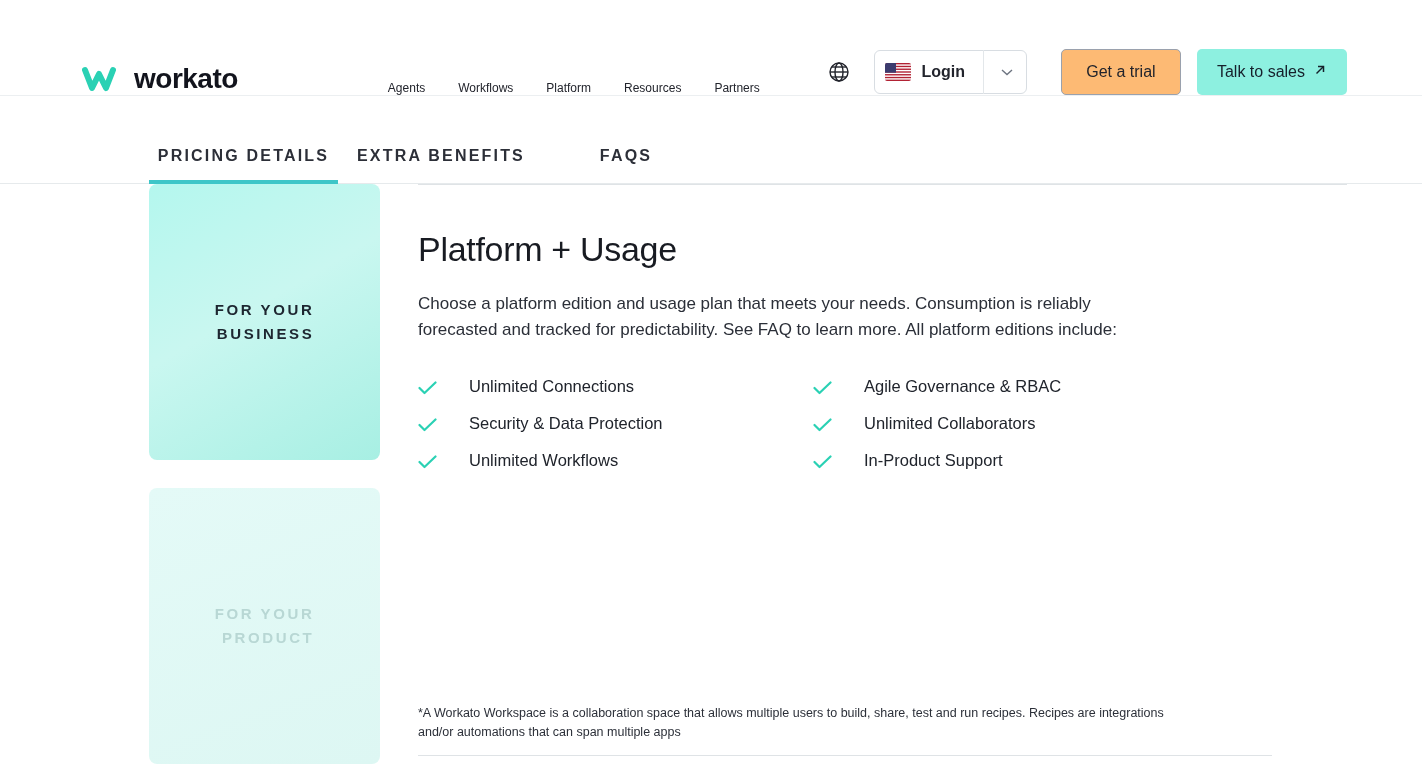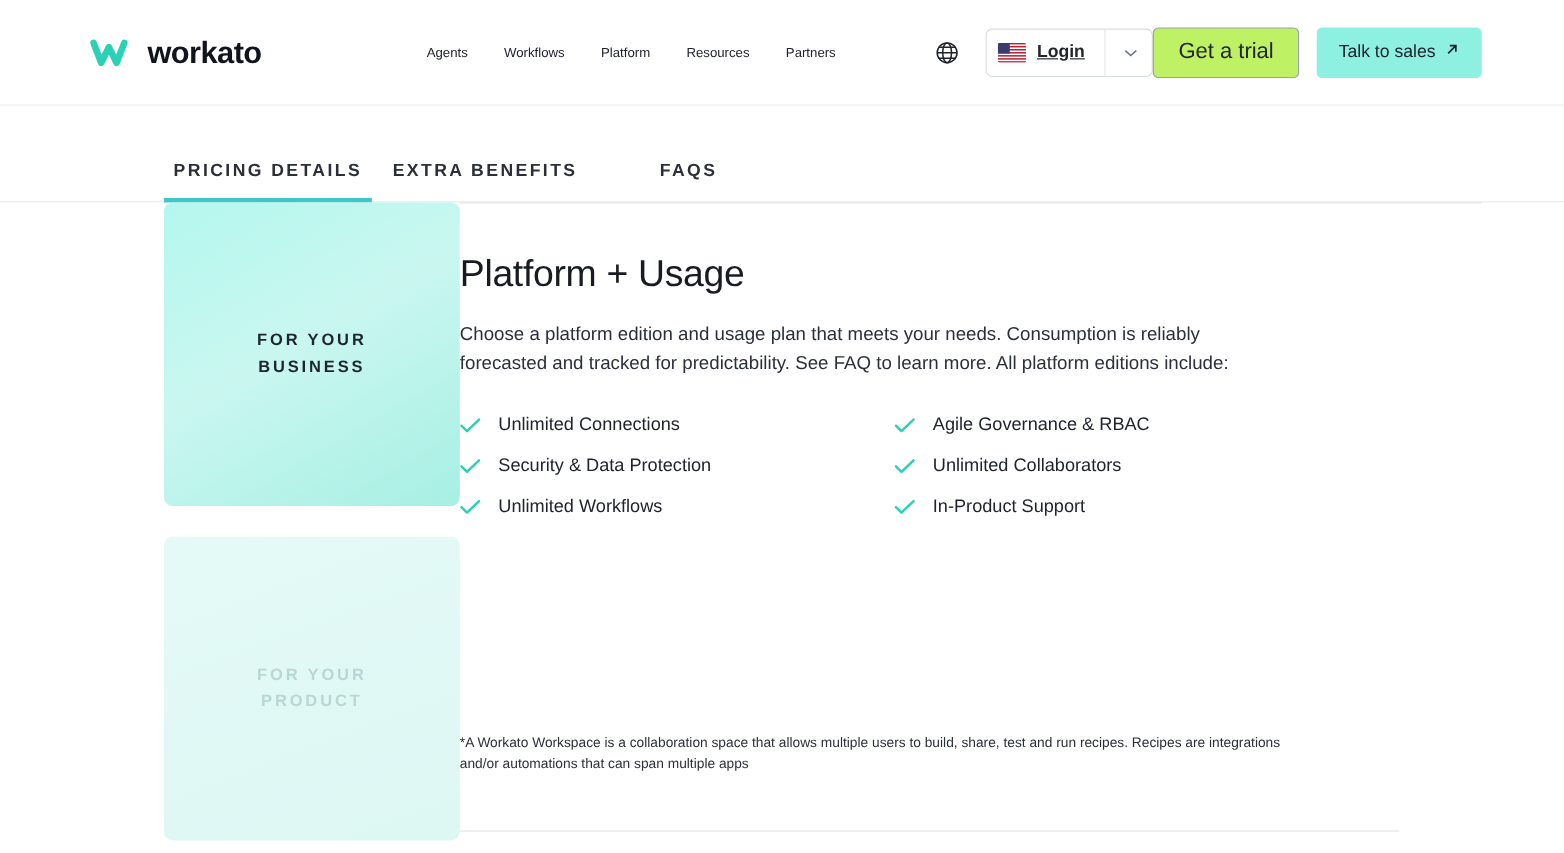--- a/index.html
+++ b/index.html
@@ -10,21 +10,21 @@
     background: #ffffff;
     font-family: "Liberation Sans", sans-serif;
     color: #111827;
   }
 
   
   .topnav {
     height: 96px;
     width: 100%;
     display: flex;
-    align-items: center;
+    align-items: flex-end;
     background: #ffffff;
     border-bottom: 1px solid #eceff1;
     position: relative;
   }
   .logo-wrap {
     display: flex;
     align-items: center;
     gap: 10px;
     margin-left: 82px;
   }
@@ -63,21 +63,20 @@
   .login-box {
     display: flex;
     align-items: center;
     border: 1px solid #d8dde2;
     border-radius: 6px;
     height: 44px;
     padding: 0 6px 0 10px;
     gap: 10px;
     cursor: pointer;
     background: #fff;
-    text-decoration: underline;
   }
   .flag {
     width: 26px; height: 18px;
     border-radius: 2px;
     overflow: hidden;
     display: block;
     flex: none;
   }
   .login-label { font-size: 16px; font-weight: bold; color: #22242c; }
   .login-divider { width: 1px; height: 44px; background: #e3e7ea; margin-left: 8px; }
@@ -85,24 +84,25 @@
     width: 26px; height: 42px;
     display: flex; align-items: center; justify-content: center;
     cursor: pointer;
   }
   .btn-trial {
     height: 46px;
     min-width: 120px;
     padding: 0 22px;
     border: 1px solid #9aa1ad;
     border-radius: 5px;
-    background: #bef264;
-    font-size: 20px;
+    background: #fdba74;
+    font-size: 16px;
     color: #22242c;
     cursor: pointer;
+    margin-left: 34px;
     display: flex; align-items: center; justify-content: center;
     font-family: "Liberation Sans", sans-serif;
   }
   .btn-sales {
     height: 46px;
     padding: 0 20px;
     border: none;
     border-radius: 5px;
     background: #8df0e0;
     color: #16202b;
@@ -152,26 +152,26 @@
     position: relative;
     height: 591px;
   }
   .left-col {
     width: 418px;
     padding-left: 149px;
     padding-top: 0;
     flex: none;
   }
   .plan-card {
-    width: 269px;
+    width: 231px;
     border-radius: 8px;
     display: flex;
     align-items: center;
     justify-content: center;
-    text-align: center;
+    text-align: right;
   }
   .plan-card .plan-label {
     font-size: 15px;
     font-weight: bold;
     letter-spacing: 2.6px;
     line-height: 24px;
   }
   .card-business {
     height: 276px;
     margin-top: 0;
@@ -211,29 +211,29 @@
   }
   .features {
     display: grid;
     grid-template-columns: 395px 1fr;
     row-gap: 18px;
     column-gap: 0;
   }
   .feature {
     display: flex;
     align-items: center;
-    gap: 16px;
+    gap: 32px;
     font-size: 16.5px;
     color: #20242c;
   }
   .check { width: 19px; height: 14px; flex: none; display: block; }
   .footnote {
     position: absolute;
     left: 0;
-    top: 482px;
+    top: 520px;
     font-size: 12.5px;
     line-height: 19px;
     color: #2c3039;
     width: 760px;
   }
   .rule-bottom {
     position: absolute;
     left: 0; right: 150px;
     top: 571px;
     height: 1px;

